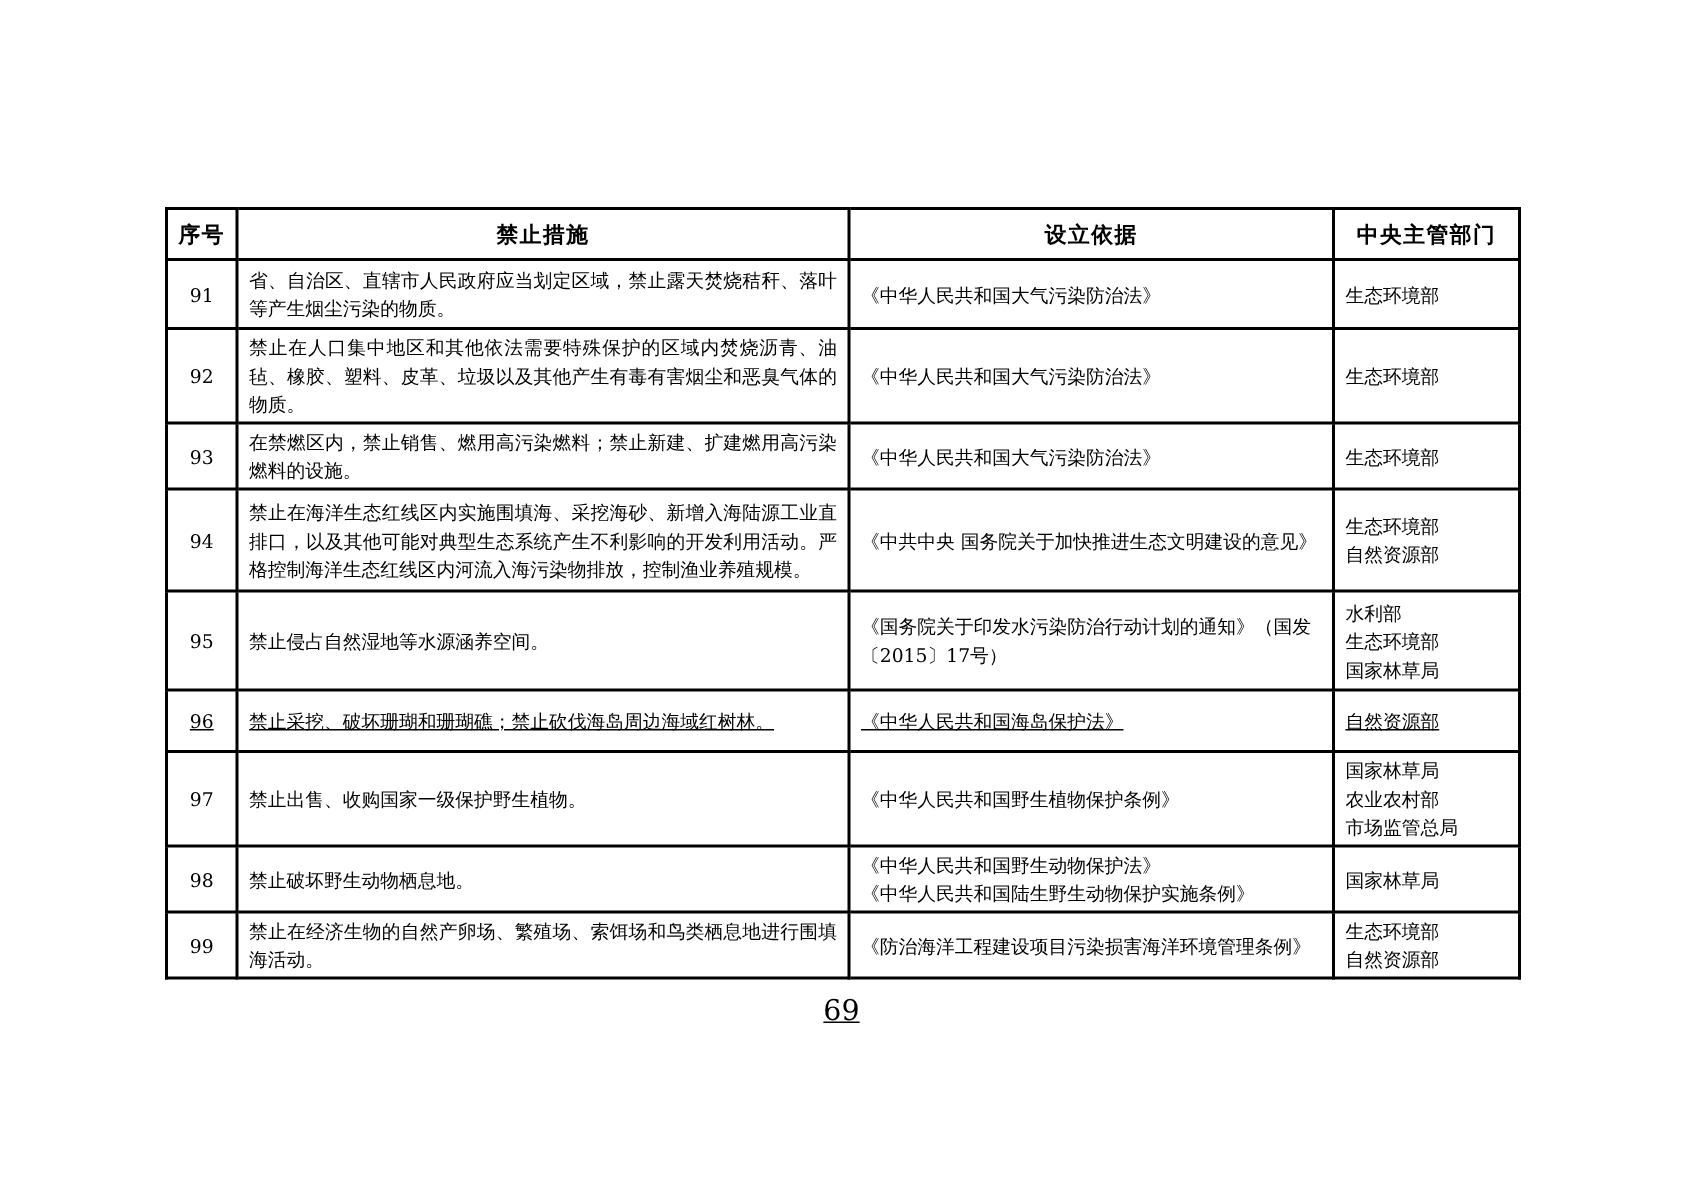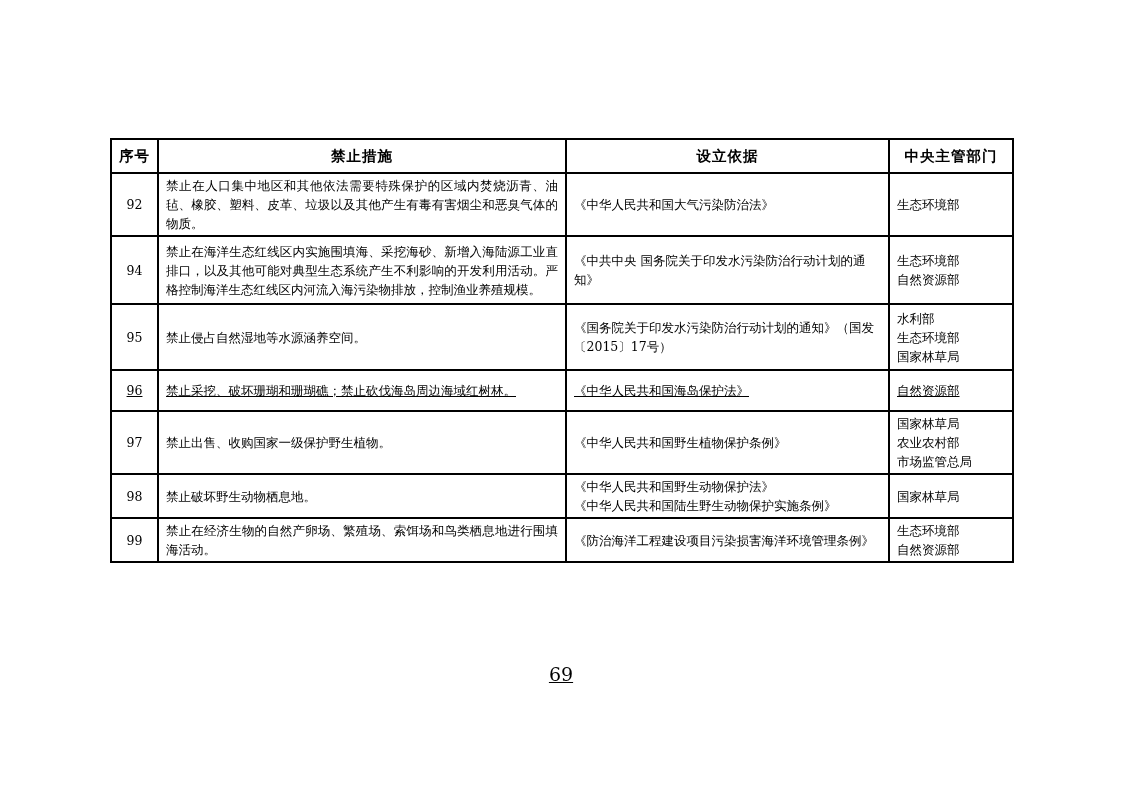--- a/index.html
+++ b/index.html
@@ -83,30 +83,42 @@
     </colgroup>
     <thead>
       <tr>
         <th>序号</th>
         <th>禁止措施</th>
         <th>设立依据</th>
         <th>中央主管部门</th>
       </tr>
     </thead>
     <tbody id="table-body">
+        <tr style="height: 46px;">
+          <td class="no">91</td>
+          <td class="measure">省、自治区、直辖市人民政府应当划定区域，禁止露天焚烧秸秆、落叶等产生烟尘污染的物质。</td>
+          <td class="basis">《中华人民共和国大气污染防治法》</td>
+          <td class="dept">生态环境部</td>
+        </tr>
         <tr style="height: 44px;">
           <td class="no">92</td>
           <td class="measure">禁止在人口集中地区和其他依法需要特殊保护的区域内焚烧沥青、油毡、橡胶、塑料、皮革、垃圾以及其他产生有毒有害烟尘和恶臭气体的物质。</td>
           <td class="basis">《中华人民共和国大气污染防治法》</td>
           <td class="dept">生态环境部</td>
         </tr>
+        <tr style="height: 41px;">
+          <td class="no">93</td>
+          <td class="measure">在禁燃区内，禁止销售、燃用高污染燃料；禁止新建、扩建燃用高污染燃料的设施。</td>
+          <td class="basis">《中华人民共和国大气污染防治法》</td>
+          <td class="dept">生态环境部</td>
+        </tr>
         <tr style="height: 68px;">
           <td class="no">94</td>
           <td class="measure">禁止在海洋生态红线区内实施围填海、采挖海砂、新增入海陆源工业直排口，以及其他可能对典型生态系统产生不利影响的开发利用活动。严格控制海洋生态红线区内河流入海污染物排放，控制渔业养殖规模。</td>
-          <td class="basis">《中共中央 国务院关于印发水污染防治行动计划的通知》</td>
+          <td class="basis">《中共中央 国务院关于加快推进生态文明建设的意见》</td>
           <td class="dept">生态环境部
 自然资源部</td>
         </tr>
         <tr style="height: 66px;">
           <td class="no">95</td>
           <td class="measure">禁止侵占自然湿地等水源涵养空间。</td>
           <td class="basis">《国务院关于印发水污染防治行动计划的通知》（国发〔2015〕17号）</td>
           <td class="dept">水利部
 生态环境部
 国家林草局</td>

